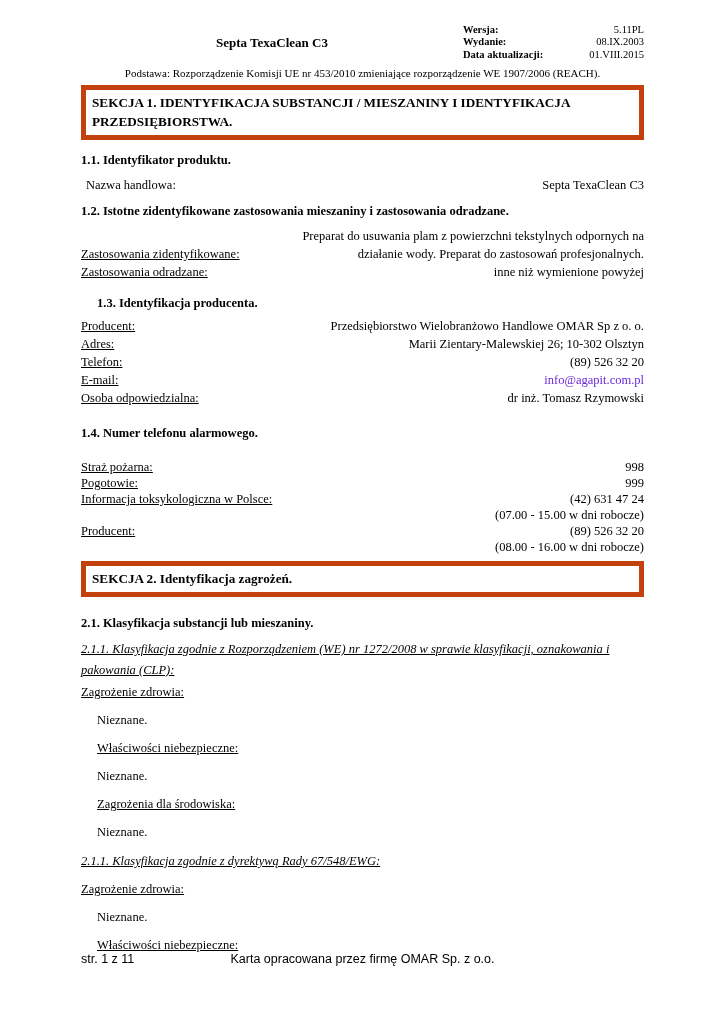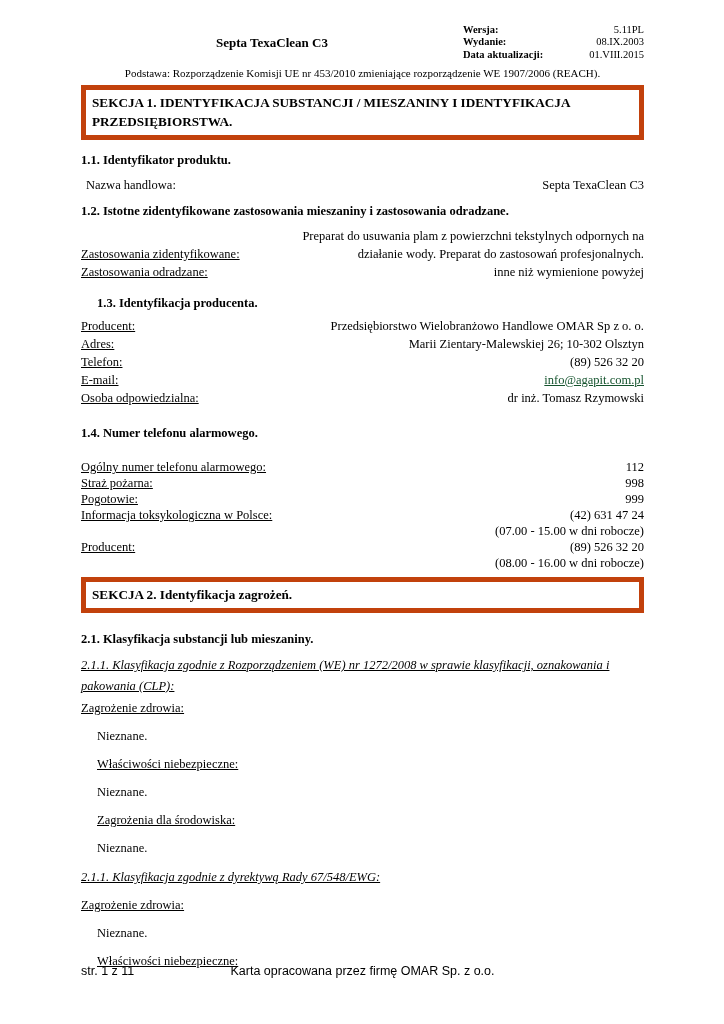--- a/index.html
+++ b/index.html
@@ -38,36 +38,36 @@
 
   
   .h2 { font-weight: bold; font-size: 12.5px; line-height: 16px; }
   .kv { display: flex; justify-content: space-between; align-items: flex-end; line-height: 18px; }
   .kv .lbl { text-decoration: underline; white-space: nowrap; }
   .kv .val { text-align: right; }
   .val-wrap { width: 348px; }
   .indent { margin-left: 5px; }
   .rows14 .kv { line-height: 16px; }
   .subval { text-align: right; line-height: 16px; }
-  a.link { color: #14532d; text-decoration: underline; cursor: pointer; }
+  a.link { color: #6d28d9; cursor: pointer; }
 
   
   .ital-head { font-style: italic; text-decoration: underline; line-height: 21px; }
   .para { line-height: 14px; }
   .lbl-u { text-decoration: underline; }
 
   
   .mt4 { margin-top: 4px; }  .mt6 { margin-top: 6px; }  .mt7 { margin-top: 18px; }
   .mt8 { margin-top: 8px; }  .mt9 { margin-top: 9px; }  .mt10 { margin-top: 10px; }
   .mt12 { margin-top: 12px; } .mt14 { margin-top: 14px; margin-left: 16px; }
 
   
   .footer {
     position: absolute; left: 81px; top: 951px; width: 563px;
-    font-family: "Liberation Sans", sans-serif; font-size: 12.5px; line-height: 17px; margin-top: 12px;
+    font-family: "Liberation Sans", sans-serif; font-size: 12.5px; line-height: 17px;
   }
   .footer .pg { position: absolute; left: 0; top: 0; }
   .footer .note { text-align: center; }
 </style>
 </head>
 <body>
 
 <div class="page">
   <div class="content">
 
@@ -130,24 +130,20 @@
       </div>
       <div class="kv">
         <span class="lbl">Osoba odpowiedzialna:</span>
         <span class="val">dr inż. Tomasz Rzymowski</span>
       </div>
     </div>
 
     <div class="h2 mt7">1.4. Numer telefonu alarmowego.</div>
     <div class="mt7 rows14">
       <div class="kv">
-        <span class="lbl">Ogólny numer telefonu alarmowego:</span>
-        <span class="val">112</span>
-      </div>
-      <div class="kv">
         <span class="lbl">Straż pożarna:</span>
         <span class="val">998</span>
       </div>
       <div class="kv">
         <span class="lbl">Pogotowie:</span>
         <span class="val">999</span>
       </div>
       <div class="kv">
         <span class="lbl">Informacja toksykologiczna w Polsce:</span>
         <span class="val">(42) 631 47 24</span>

